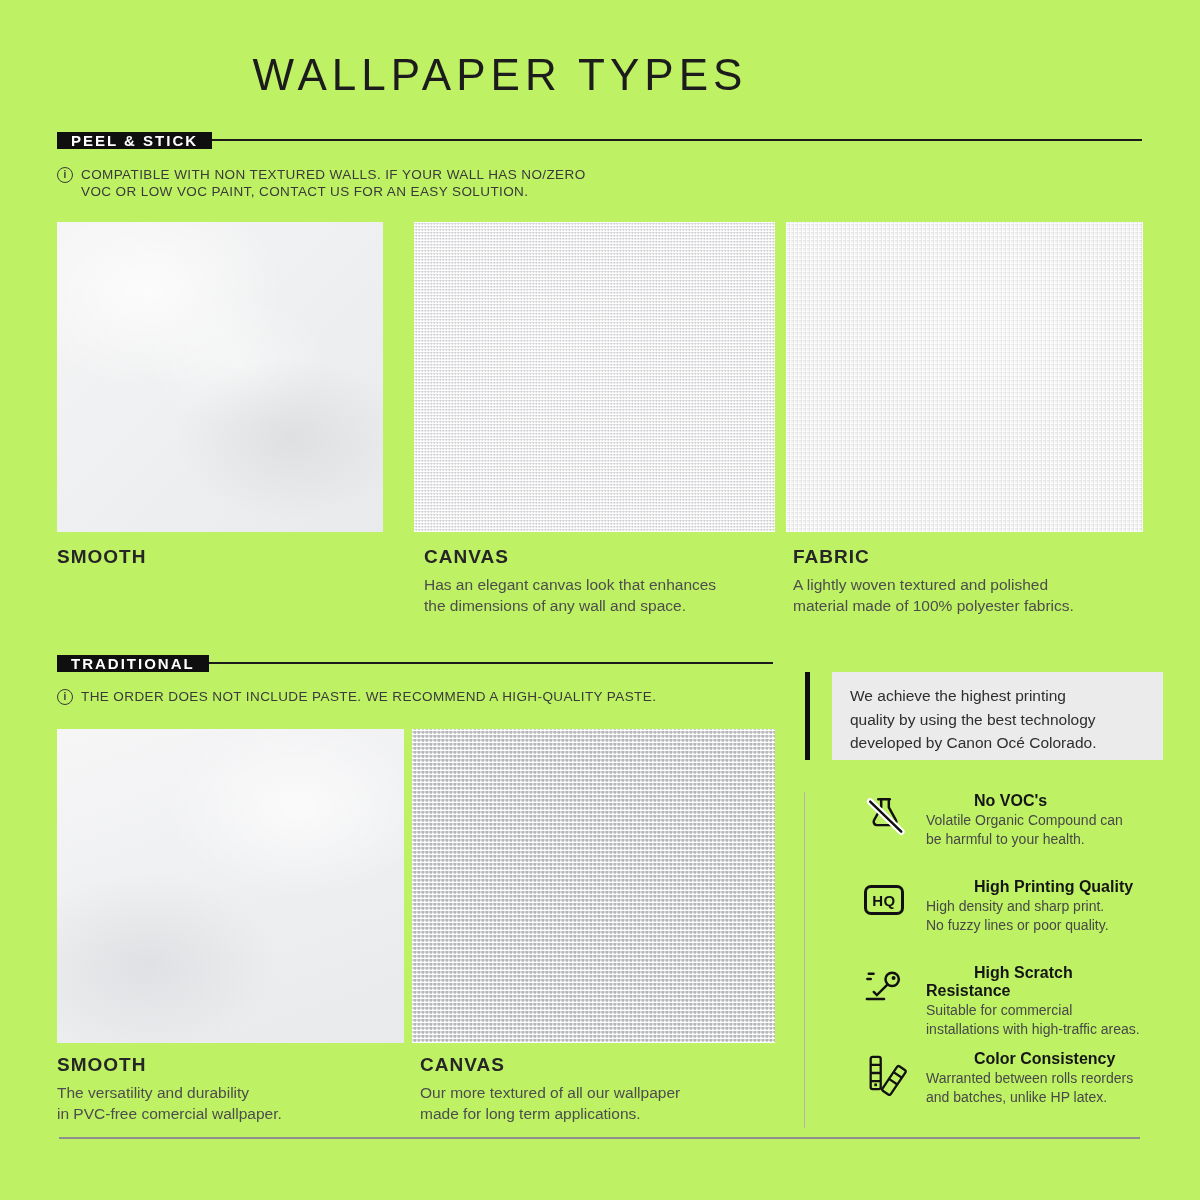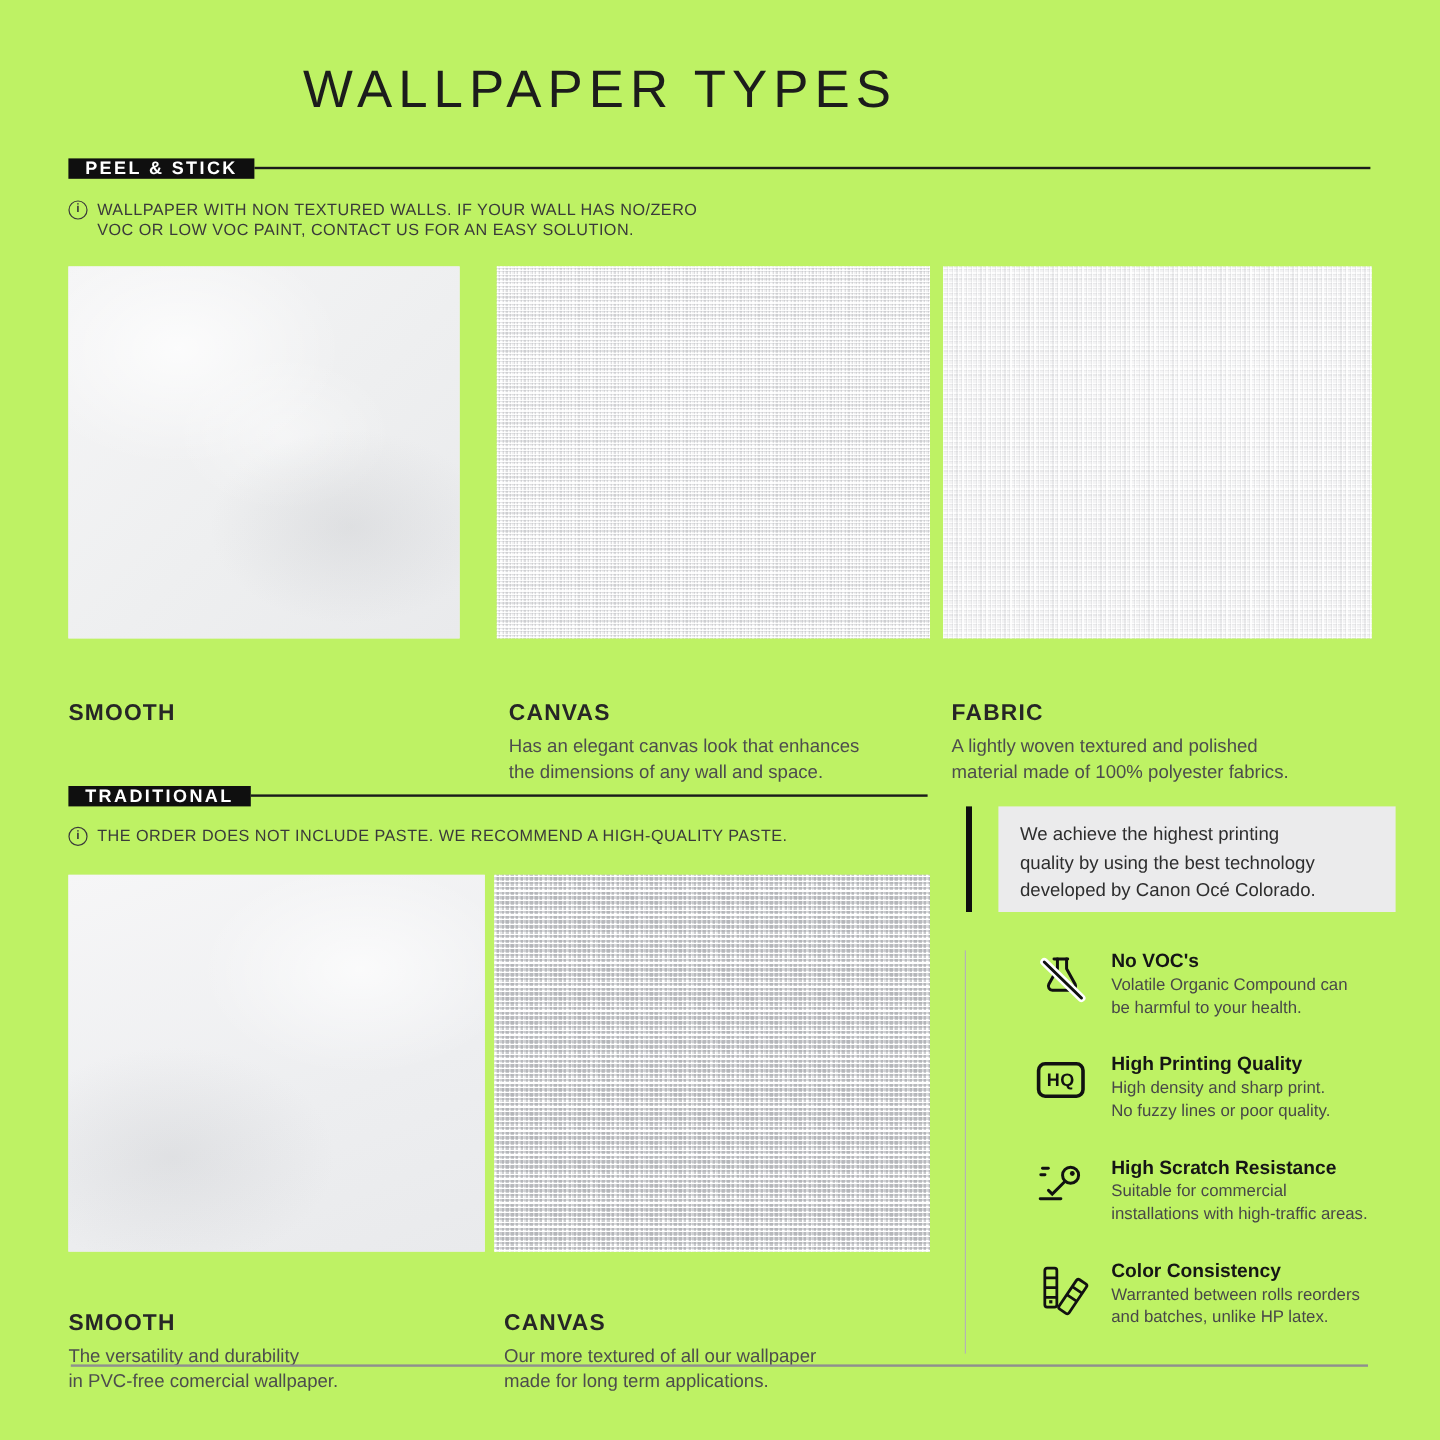--- a/index.html
+++ b/index.html
@@ -70,21 +70,21 @@
       repeating-linear-gradient(45deg, rgba(120,122,128,.07) 0 5px, rgba(255,255,255,0) 5px 11px);
   }
   .tex-fabric{
     background-color:#f3f3f4;
     background-image:
       repeating-linear-gradient(90deg, rgba(255,255,255,.8) 0 1px, rgba(255,255,255,0) 1px 3px, rgba(164,166,172,.16) 3px 4px),
       repeating-linear-gradient(0deg, rgba(255,255,255,.8) 0 1px, rgba(255,255,255,0) 1px 3px, rgba(164,166,172,.13) 3px 4px),
       radial-gradient(ellipse 60% 50% at 60% 35%, rgba(255,255,255,.4), rgba(255,255,255,0) 70%);
   }
   
-  .caption{position:absolute;margin-top:38px;}
+  .caption{position:absolute;}
   .cap11{left:57px;top:546px;width:340px;}
   .cap12{left:424px;top:546px;width:360px;}
   .cap13{left:793px;top:546px;width:360px;}
   .cap21{left:57px;top:1054px;width:340px;}
   .cap22{left:420px;top:1054px;width:370px;}
   .cap-title{font-size:19px;font-weight:600;letter-spacing:1px;color:#262626;}
   .cap-body{margin-top:7px;font-size:15.5px;line-height:20.5px;color:#4d4d4d;}
   
   .quote-bar{position:absolute;left:805px;top:672px;width:5px;height:88px;background:#0e0e0e;}
   .quote-box{
@@ -96,21 +96,21 @@
   .feature{position:absolute;left:828px;width:330px;display:flex;gap:20px;}
   .f1{top:792px;} .f2{top:878px;} .f3{top:964px;} .f4{top:1050px;}
   .feat-icon{flex:0 0 auto;width:42px;height:42px;margin-top:2px;padding-left:36px;}
   .feat-icon svg{width:42px;height:42px;overflow:visible;}
   .hq-badge{
     box-sizing:border-box;width:40px;height:30px;margin-top:5px;border:3px solid #111;border-radius:7px;
     display:flex;align-items:center;justify-content:center;
     font-size:15px;font-weight:800;letter-spacing:.5px;color:#111;
   }
   .feat-text{min-width:0;}
-  .feat-title{font-size:16px;font-weight:700;color:#151515;}
+  .feat-title{font-size:16px;font-weight:700;color:#151515;margin-left:48px;}
   .feat-desc{margin-top:3px;font-size:14px;line-height:19px;color:#484848;}
   
   .bottom-line{position:absolute;left:59px;top:1137px;width:1081px;height:2px;background:#8f8f8f;}
 </style>
 </head>
 <body>
 
 <div class="page">
 
   <h1 class="title">WALLPAPER TYPES</h1>
@@ -118,21 +118,21 @@
   <div class="sec-header hdr1">
     <div class="sec-label">PEEL &amp; STICK</div>
     <div class="sec-line"></div>
   </div>
 
   <div class="note note1">
     <span class="info-icon">
         <i>i</i>
       </span>
     <span class="note-text">
-      <span class="bl">WALLPAPER WITH NON TEXTURED WALLS. IF YOUR WALL HAS NO/ZERO</span>
+      <span class="bl">COMPATIBLE WITH NON TEXTURED WALLS. IF YOUR WALL HAS NO/ZERO</span>
       <span class="bl">VOC OR LOW VOC PAINT, CONTACT US FOR AN EASY SOLUTION.</span>
     </span>
   </div>
 
   <div class="swatch tex-smooth r1s1"></div>
   <div class="swatch tex-canvas r1s2"></div>
   <div class="swatch tex-fabric r1s3"></div>
 
   <div class="caption cap11">
     <div class="cap-title">SMOOTH</div>

